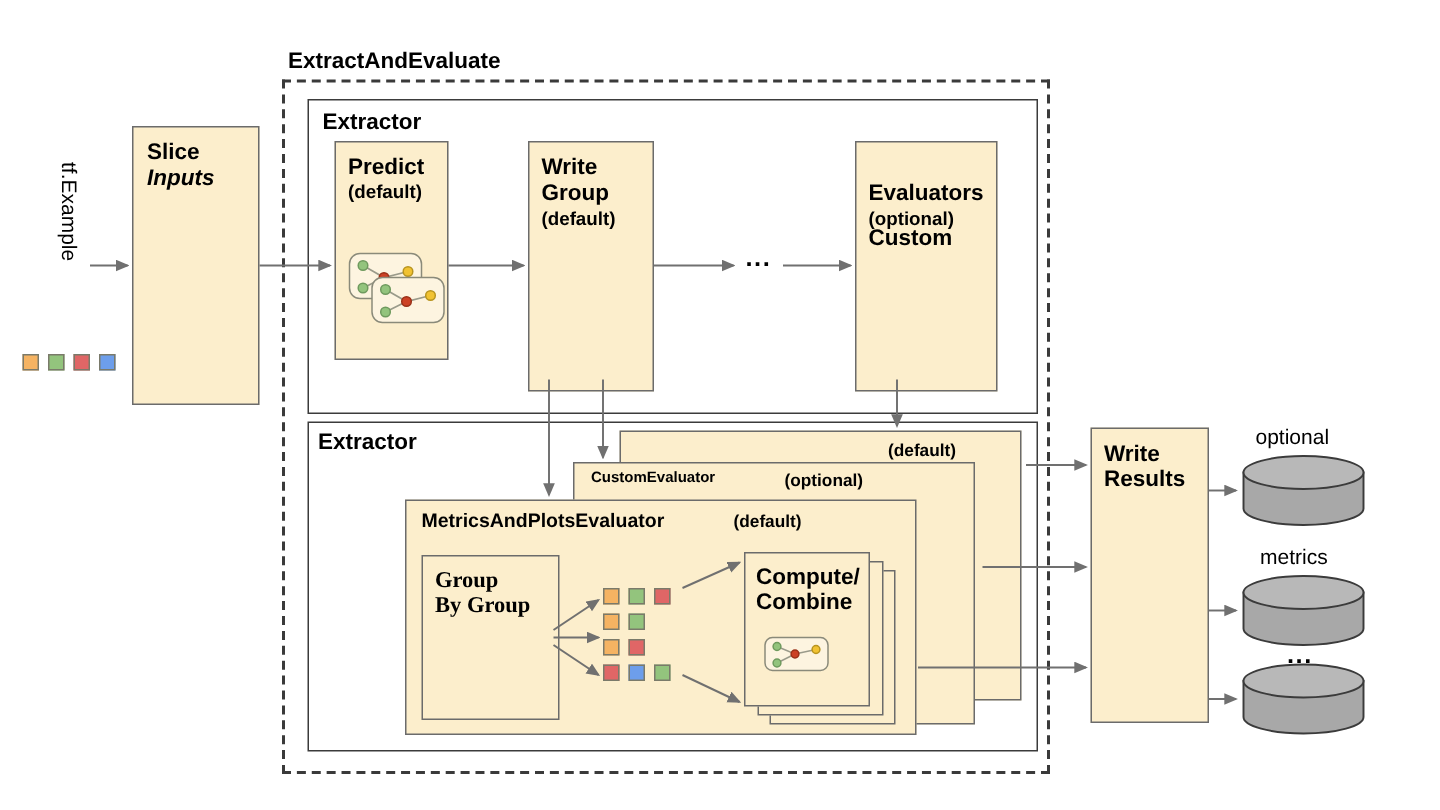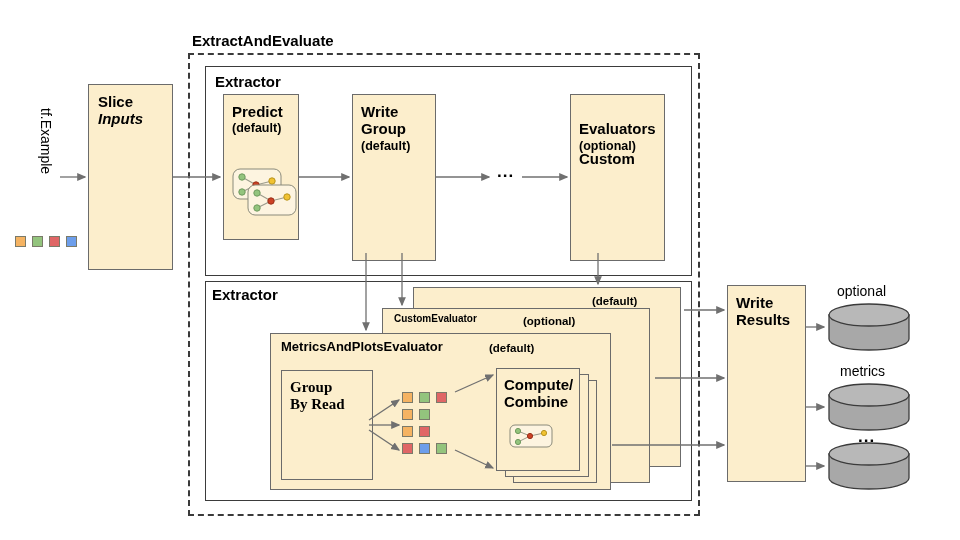--- a/index.html
+++ b/index.html
@@ -115,21 +115,21 @@
     <div class="lbl" style="left:140px;top:6px;font-weight:bold;font-size:11.5px;">(optional)</div>
   </div>
 
   <div class="box" style="left:270px;top:333px;width:341px;height:157px;">
     <div class="lbl" style="left:10px;top:6px;font-weight:bold;font-size:13px;">MetricsAndPlotsEvaluator</div>
     <div class="lbl" style="left:218px;top:8px;font-weight:bold;font-size:11.5px;">(default)</div>
   </div>
 
   <div class="box" style="left:281px;top:370px;width:92px;height:110px;font-family:Liberation Serif, serif;">
     <div class="lbl ttl" style="left:8px;top:8px;">Group</div>
-    <div class="lbl ttl" style="left:8px;top:25px;">By Read</div>
+    <div class="lbl ttl" style="left:8px;top:25px;">By Group</div>
   </div>
 
   <div>
     <span class="sq c-or" style="left:402px;top:392px;"></span>
     <span class="sq c-gr" style="left:419px;top:392px;"></span>
     <span class="sq c-rd" style="left:436px;top:392px;"></span>
 
     <span class="sq c-or" style="left:402px;top:409px;"></span>
     <span class="sq c-gr" style="left:419px;top:409px;"></span>
 

